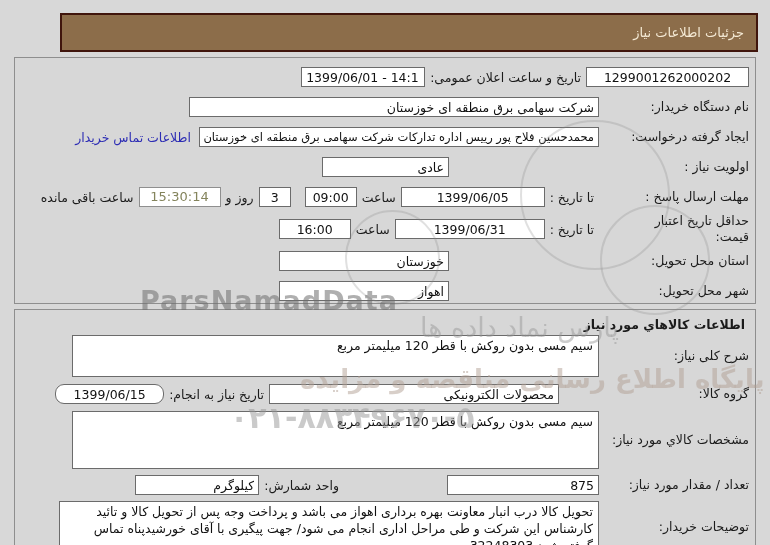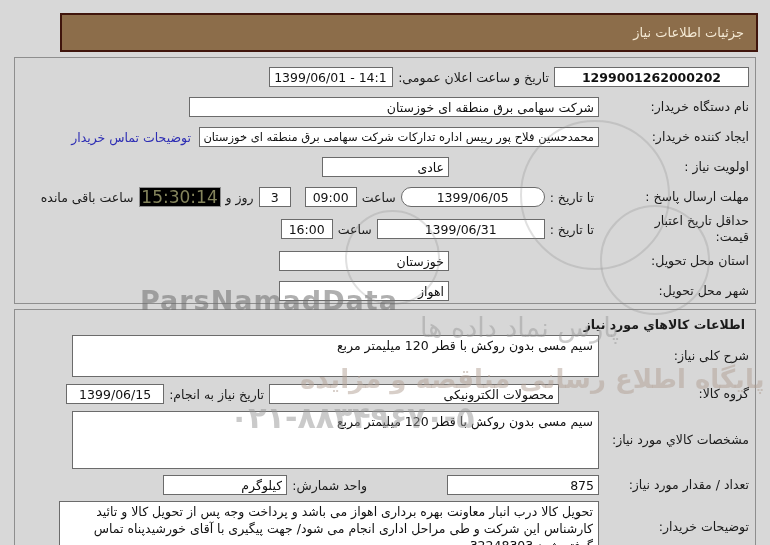--- a/index.html
+++ b/index.html
@@ -29,28 +29,28 @@
   .inp {
     height: 20px; border: 1px solid #6b6b6b; background: #fff;
     font-family: "DejaVu Sans", sans-serif; font-size: 12.5px;
     padding: 0 4px; direction: rtl; color: #111;
   }
   .inp.center { text-align: center; direction: ltr; }
   .inp.rt { text-align: right; }
   textarea.inp { resize: none; overflow: hidden; padding: 2px 5px; line-height: 1.35; }
   .sp { margin: 0 5px; white-space: nowrap; }
   .timer {
-    width: 82px; height: 20px; background: #000000; border: 1px solid #8f8f8f;
-    color: #84845c; text-align: center; line-height: 18px; direction: ltr; font-size: 17px;
+    width: 82px; height: 20px; background: #ffffff; border: 1px solid #8f8f8f;
+    color: #84845c; text-align: center; line-height: 18px; direction: ltr; font-size: 13px;
   }
   .link { color: #2d2db4; margin-right: 8px; white-space: nowrap; cursor: pointer; }
   .sect-title { font-weight: bold; padding: 5px 4px 1px; min-height: 20px; }
   .mr150 { margin-right: 150px; }
   .mr40 { margin-right: 40px; }
-  .mr180 { margin-right: 80px; }
+  .mr180 { margin-right: 108px; }
   .wm { position: absolute; pointer-events: none; z-index: 40; white-space: nowrap; }
   .wm-brand { left: 140px; top: 285px; font-size: 27px; font-weight: bold;
               color: rgba(110,110,110,.55); letter-spacing: 1px; direction: ltr; }
   .wm-script { left: 420px; top: 312px; font-size: 27px; 
                color: rgba(150,150,150,.48); text-align: right; }
   .wm-tagline { left: 300px; top: 364px; font-size: 26px; font-weight: bold;
                 color: rgba(178,160,148,.5); }
   .wm-phone { left: 230px; top: 400px; font-size: 30px; font-weight: bold;
               color: rgba(150,150,150,.5); direction: ltr; }
   .circle { position: absolute; border-radius: 50%;
@@ -59,62 +59,62 @@
 </head>
 <body>
 
 <div class="titlebar">
   <span>جزئیات اطلاعات نیاز</span>
 </div>
 
 <div class="panel panel1">
 
   <div class="row">
-    <input class="inp center" style="width: 195px; font-weight: bold;" readonly="" value="1299001262000202">
+    <input class="inp center" style="width: 163px;" readonly="" value="1299001262000202">
     <span class="sp">تاریخ و ساعت اعلان عمومی:</span>
     <input class="inp center" style="width: 124px;" readonly="" value="1399/06/01 - 14:11">
   </div>
 
   <div class="row">
     <div class="lbl">نام دستگاه خریدار:</div>
     <input class="inp rt" style="width: 410px;" readonly="" value="شرکت سهامی برق منطقه ای خوزستان">
   </div>
 
   <div class="row">
-    <div class="lbl">ایجاد کننده خریدار:</div>
+    <div class="lbl">ایجاد گرفته درخواست:</div>
     <input class="inp rt" style="width: 400px; font-size: 11.5px;" readonly="" value="محمدحسین فلاح پور رییس اداره تدارکات شرکت سهامی برق منطقه ای خوزستان">
-    <span class="link">توضیحات تماس خریدار</span>
+    <span class="link">اطلاعات تماس خریدار</span>
   </div>
 
   <div class="row">
     <div class="lbl">اولویت نیاز :</div>
     <input class="inp rt mr150" style="width: 127px;" readonly="" value="عادی">
   </div>
 
   <div class="row">
     <div class="lbl">مهلت ارسال پاسخ :</div>
     <span class="sp">تا تاریخ :</span>
-    <input class="inp center" style="width: 144px; border-radius: 10px;" readonly="" value="1399/06/05">
+    <input class="inp center" style="width: 144px;" readonly="" value="1399/06/05">
     <span class="sp">ساعت</span>
     <input class="inp center" style="width: 52px;" readonly="" value="09:00">
     <span style="width:14px"></span>
     <input class="inp center" style="width: 32px;" readonly="" value="3">
     <span class="sp">روز و</span>
     <div class="timer">15:30:14</div>
     <span class="sp">ساعت باقی مانده</span>
   </div>
 
   <div class="row" style="min-height:34px">
     <div class="lbl">
       <span style="display:inline-block;max-width:108px">حداقل تاریخ اعتبار قیمت:</span>
     </div>
     <span class="sp">تا تاریخ :</span>
-    <input class="inp center" style="width: 168px;" readonly="" value="1399/06/31">
+    <input class="inp center" style="width: 150px;" readonly="" value="1399/06/31">
     <span class="sp">ساعت</span>
-    <input class="inp center" style="width: 52px;" readonly="" value="16:00">
+    <input class="inp center" style="width: 72px;" readonly="" value="16:00">
   </div>
 
   <div class="row">
     <div class="lbl">استان محل تحویل:</div>
     <input class="inp rt mr150" style="width: 170px;" readonly="" value="خوزستان">
   </div>
 
   <div class="row">
     <div class="lbl">شهر محل تحویل:</div>
     <input class="inp rt mr150" style="width: 170px;" readonly="" value="اهواز">
@@ -128,21 +128,21 @@
 
   <div class="row" style="min-height:46px">
     <div class="lbl">شرح کلی نیاز:</div>
     <textarea class="inp rt" style="width: 527px; height: 42px;" readonly="">سیم مسی بدون روکش با قطر 120 میلیمتر مربع</textarea>
   </div>
 
   <div class="row">
     <div class="lbl">گروه کالا:</div>
     <input class="inp rt mr40" style="width: 290px;" readonly="" value="محصولات الکترونیکی">
     <span class="sp">تاریخ نیاز به انجام:</span>
-    <input class="inp center" style="width: 98px;" readonly="" value="1399/06/15">
+    <input class="inp center" style="width: 109px; border-radius: 9px;" readonly="" value="1399/06/15">
   </div>
 
   <div class="row" style="min-height:62px">
     <div class="lbl">مشخصات کالاي مورد نیاز:</div>
     <textarea class="inp rt" style="width: 527px; height: 58px;" readonly="">سیم مسی بدون روکش با قطر 120 میلیمتر مربع</textarea>
   </div>
 
   <div class="row" style="min-height:28px">
     <div class="lbl">تعداد / مقدار مورد نیاز:</div>
     <input class="inp rt" style="width: 152px;" readonly="" value="875">

